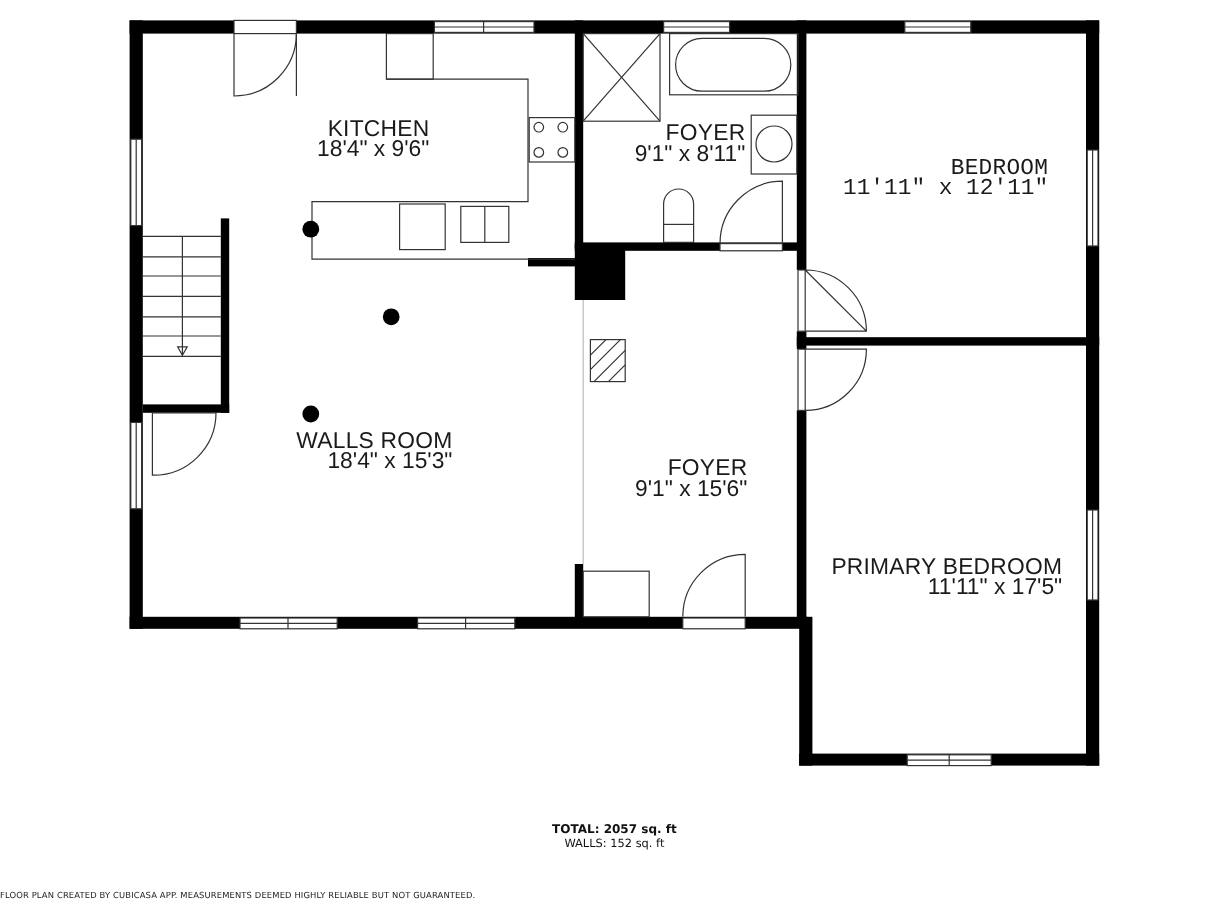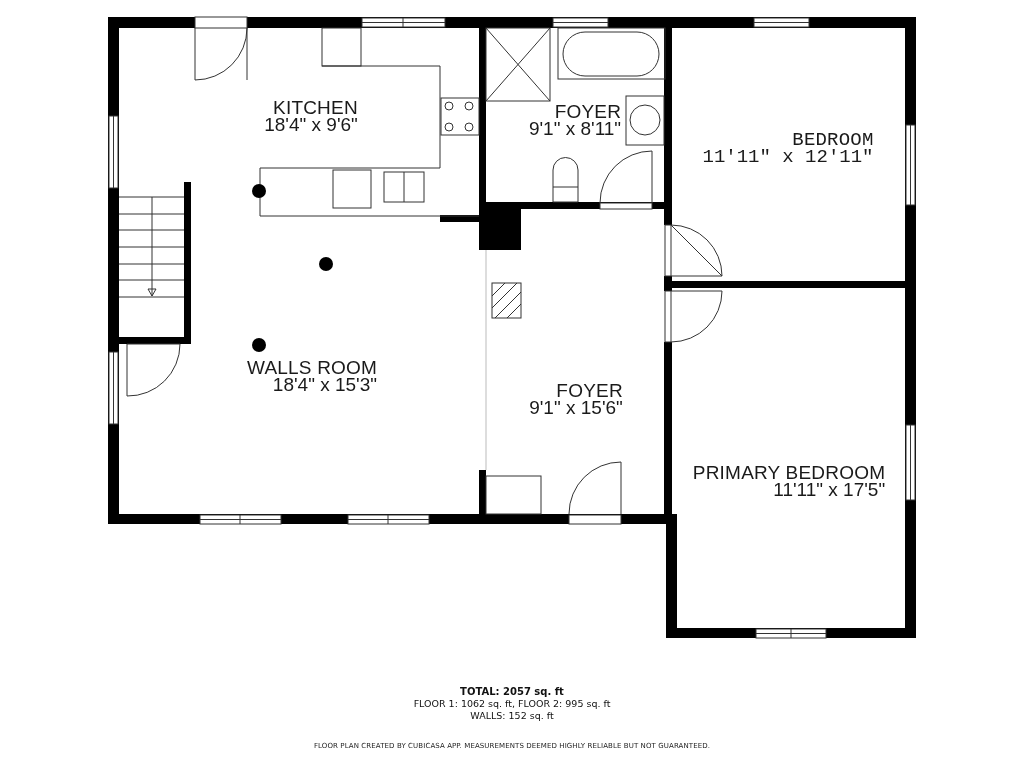--- a/index.html
+++ b/index.html
@@ -3,21 +3,21 @@
 <meta charset="utf-8">
 <style>
   html, body { margin: 0; padding: 0; background: #ffffff; }
   body { width: 1024px; height: 768px; position: relative; overflow: hidden; font-family: "Liberation Sans", "DejaVu Sans", sans-serif; }
   #plan { position: absolute; left: 0; top: 0; }
   .room-label { position: absolute; text-align: right; color: #1a1a1a; font-size: 19px; line-height: 17px; transform: translateX(-50%); white-space: nowrap; }
   .room-label .name { display: block; letter-spacing: 0.2px; }
   .room-label .dims { display: block; }
   .summary { position: absolute; left: 0; width: 1024px; text-align: center; top: 686px; font-family: "DejaVu Sans", sans-serif; color: #111; font-size: 9.5px; line-height: 12px; }
   .summary .total { font-weight: bold; font-size: 10px; }
-  .disclaimer { position: absolute; left: 0; width: 1024px; text-align: center; top: 742px; font-family: "DejaVu Sans", sans-serif; color: #222; font-size: 7px; letter-spacing: 0.1px; }
+  .disclaimer { position: absolute; left: 0; width: 1024px; top: 742px; font-family: "DejaVu Sans", sans-serif; color: #222; font-size: 7px; letter-spacing: 0.1px; }
 </style>
 </head>
 <body>
 
 <svg id="plan" width="1024" height="680" viewBox="0 0 1024 680" xmlns="http://www.w3.org/2000/svg">
   <g fill="#000">
 
     <rect x="108" y="17" width="808" height="11"></rect>
 
     <rect x="108" y="17" width="11" height="507"></rect>
@@ -173,16 +173,15 @@
   <span class="name">FOYER</span>
   <span class="dims">9'1" x 15'6"</span>
 </div>
 <div class="room-label" style="left:789px; top:464px;">
   <span class="name">PRIMARY BEDROOM</span>
   <span class="dims">11'11" x 17'5"</span>
 </div>
 
 <div class="summary">
   <div class="total">TOTAL: 2057 sq. ft</div>
-  <div>FLOOR 1: 1062 sq. ft, FLOOR 2: 995 sq. ft</div>
   <div>WALLS: 152 sq. ft</div>
 </div>
 <div class="disclaimer">FLOOR PLAN CREATED BY CUBICASA APP. MEASUREMENTS DEEMED HIGHLY RELIABLE BUT NOT GUARANTEED.</div>
 
 </body></html>

